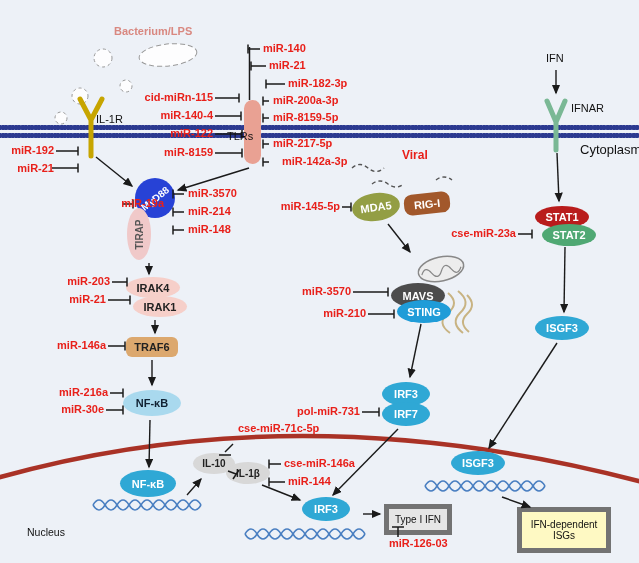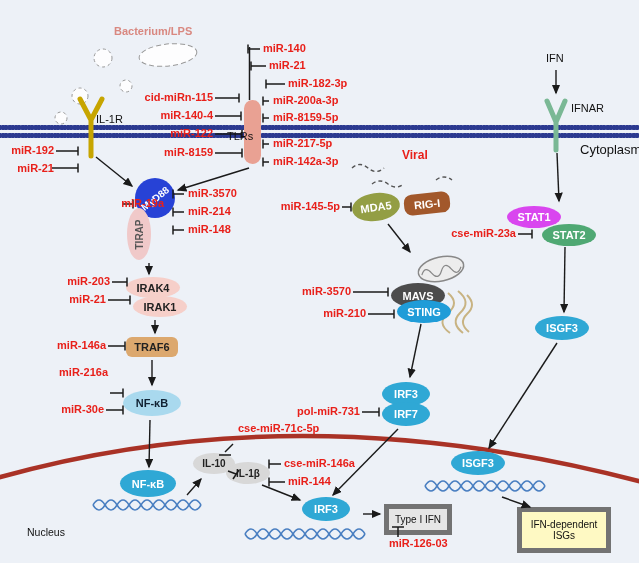--- a/index.html
+++ b/index.html
@@ -94,21 +94,21 @@
   <div class="node" style="left:120px;top:470px;width:56px;height:27px;background:#2fa8d5;color:#fff;">NF-κB</div>
 
   <div class="node" style="left:352px;top:193px;width:48px;height:28px;background:#939e44;color:#fff;transform:rotate(-8deg);">MDA5</div>
   <div class="node" style="left:404px;top:193px;width:46px;height:21px;background:#a2582b;color:#fff;border-radius:8px;transform:rotate(-6deg);">RIG-I</div>
   <div class="node" style="left:391px;top:283px;width:54px;height:25px;background:#4c4c4c;color:#fff;">MAVS</div>
   <div class="node" style="left:397px;top:300px;width:54px;height:23px;background:#1f9cd8;color:#fff;">STING</div>
   <div class="node" style="left:382px;top:382px;width:48px;height:24px;background:#2fa8d5;color:#fff;">IRF3</div>
   <div class="node" style="left:382px;top:402px;width:48px;height:24px;background:#2fa8d5;color:#fff;">IRF7</div>
   <div class="node" style="left:302px;top:497px;width:48px;height:24px;background:#2fa8d5;color:#fff;">IRF3</div>
 
-  <div class="node" style="left:507px;top:206px;width:54px;height:22px;background:#d946ef;color:#fff;">STAT1</div>
+  <div class="node" style="left:535px;top:206px;width:54px;height:22px;background:#b91c1c;color:#fff;">STAT1</div>
   <div class="node" style="left:542px;top:224px;width:54px;height:22px;background:#4fa873;color:#fff;">STAT2</div>
   <div class="node" style="left:535px;top:316px;width:54px;height:24px;background:#2fa8d5;color:#fff;">ISGF3</div>
   <div class="node" style="left:451px;top:451px;width:54px;height:24px;background:#2fa8d5;color:#fff;">ISGF3</div>
 
   <div class="node" style="left:193px;top:453px;width:42px;height:21px;background:#d8d8d8;color:#222;font-size:10px;">IL-10</div>
   <div class="node" style="left:226px;top:462px;width:44px;height:22px;background:#d8d8d8;color:#222;font-size:10px;">IL-1β</div>
 
   <div class="box" style="left:384px;top:504px;width:58px;height:21px;">Type I IFN</div>
   <div class="box" style="left:517px;top:507px;width:84px;height:36px;background:#fef9c3;">
     <div>IFN-dependent</div>
@@ -223,29 +223,29 @@
   <div class="lbl red" style="left:263px;top:43px;">miR-140</div>
   <div class="lbl red" style="left:269px;top:60px;">miR-21</div>
   <div class="lbl red" style="left:288px;top:78px;">miR-182-3p</div>
   <div class="lbl red ra" style="left:135px;top:92px;width:78px;">cid-miRn-115</div>
   <div class="lbl red" style="left:273px;top:95px;">miR-200a-3p</div>
   <div class="lbl red ra" style="left:150px;top:110px;width:63px;">miR-140-4</div>
   <div class="lbl red" style="left:273px;top:112px;">miR-8159-5p</div>
   <div class="lbl red ra" style="left:159px;top:128px;width:54px;">miR-122</div>
   <div class="lbl red" style="left:273px;top:138px;">miR-217-5p</div>
   <div class="lbl red ra" style="left:151px;top:147px;width:62px;">miR-8159</div>
-  <div class="lbl red" style="left:265px;top:156px;padding-left:8px;">miR-142a-3p</div>
+  <div class="lbl red" style="left:274px;top:156px;padding-left:8px;">miR-142a-3p</div>
   <div class="lbl red ra" style="left:72px;top:198px;width:48px;margin-left:44px;">miR-19a</div>
   <div class="lbl red" style="left:188px;top:188px;">miR-3570</div>
   <div class="lbl red" style="left:188px;top:206px;">miR-214</div>
   <div class="lbl red" style="left:188px;top:224px;">miR-148</div>
   <div class="lbl red ra" style="left:60px;top:276px;width:50px;">miR-203</div>
   <div class="lbl red ra" style="left:60px;top:294px;width:46px;">miR-21</div>
   <div class="lbl red ra" style="left:47px;top:340px;width:59px;">miR-146a</div>
-  <div class="lbl red ra" style="left:49px;top:367px;width:59px;">miR-216a</div>
+  <div class="lbl red ra" style="left:49px;top:387px;width:59px;">miR-216a</div>
   <div class="lbl red ra" style="left:52px;top:404px;width:52px;">miR-30e</div>
   <div class="lbl red ra" style="left:275px;top:201px;width:65px;">miR-145-5p</div>
   <div class="lbl red ra" style="left:294px;top:286px;width:57px;">miR-3570</div>
   <div class="lbl red ra" style="left:320px;top:308px;width:46px;">miR-210</div>
   <div class="lbl red ra" style="left:288px;top:406px;width:72px;">pol-miR-731</div>
   <div class="lbl red ra" style="left:442px;top:228px;width:74px;">cse-miR-23a</div>
   <div class="lbl red" style="left:238px;top:423px;">cse-miR-71c-5p</div>
   <div class="lbl red" style="left:284px;top:458px;">cse-miR-146a</div>
   <div class="lbl red" style="left:288px;top:476px;">miR-144</div>
   <div class="lbl red" style="left:389px;top:538px;">miR-126-03</div>

